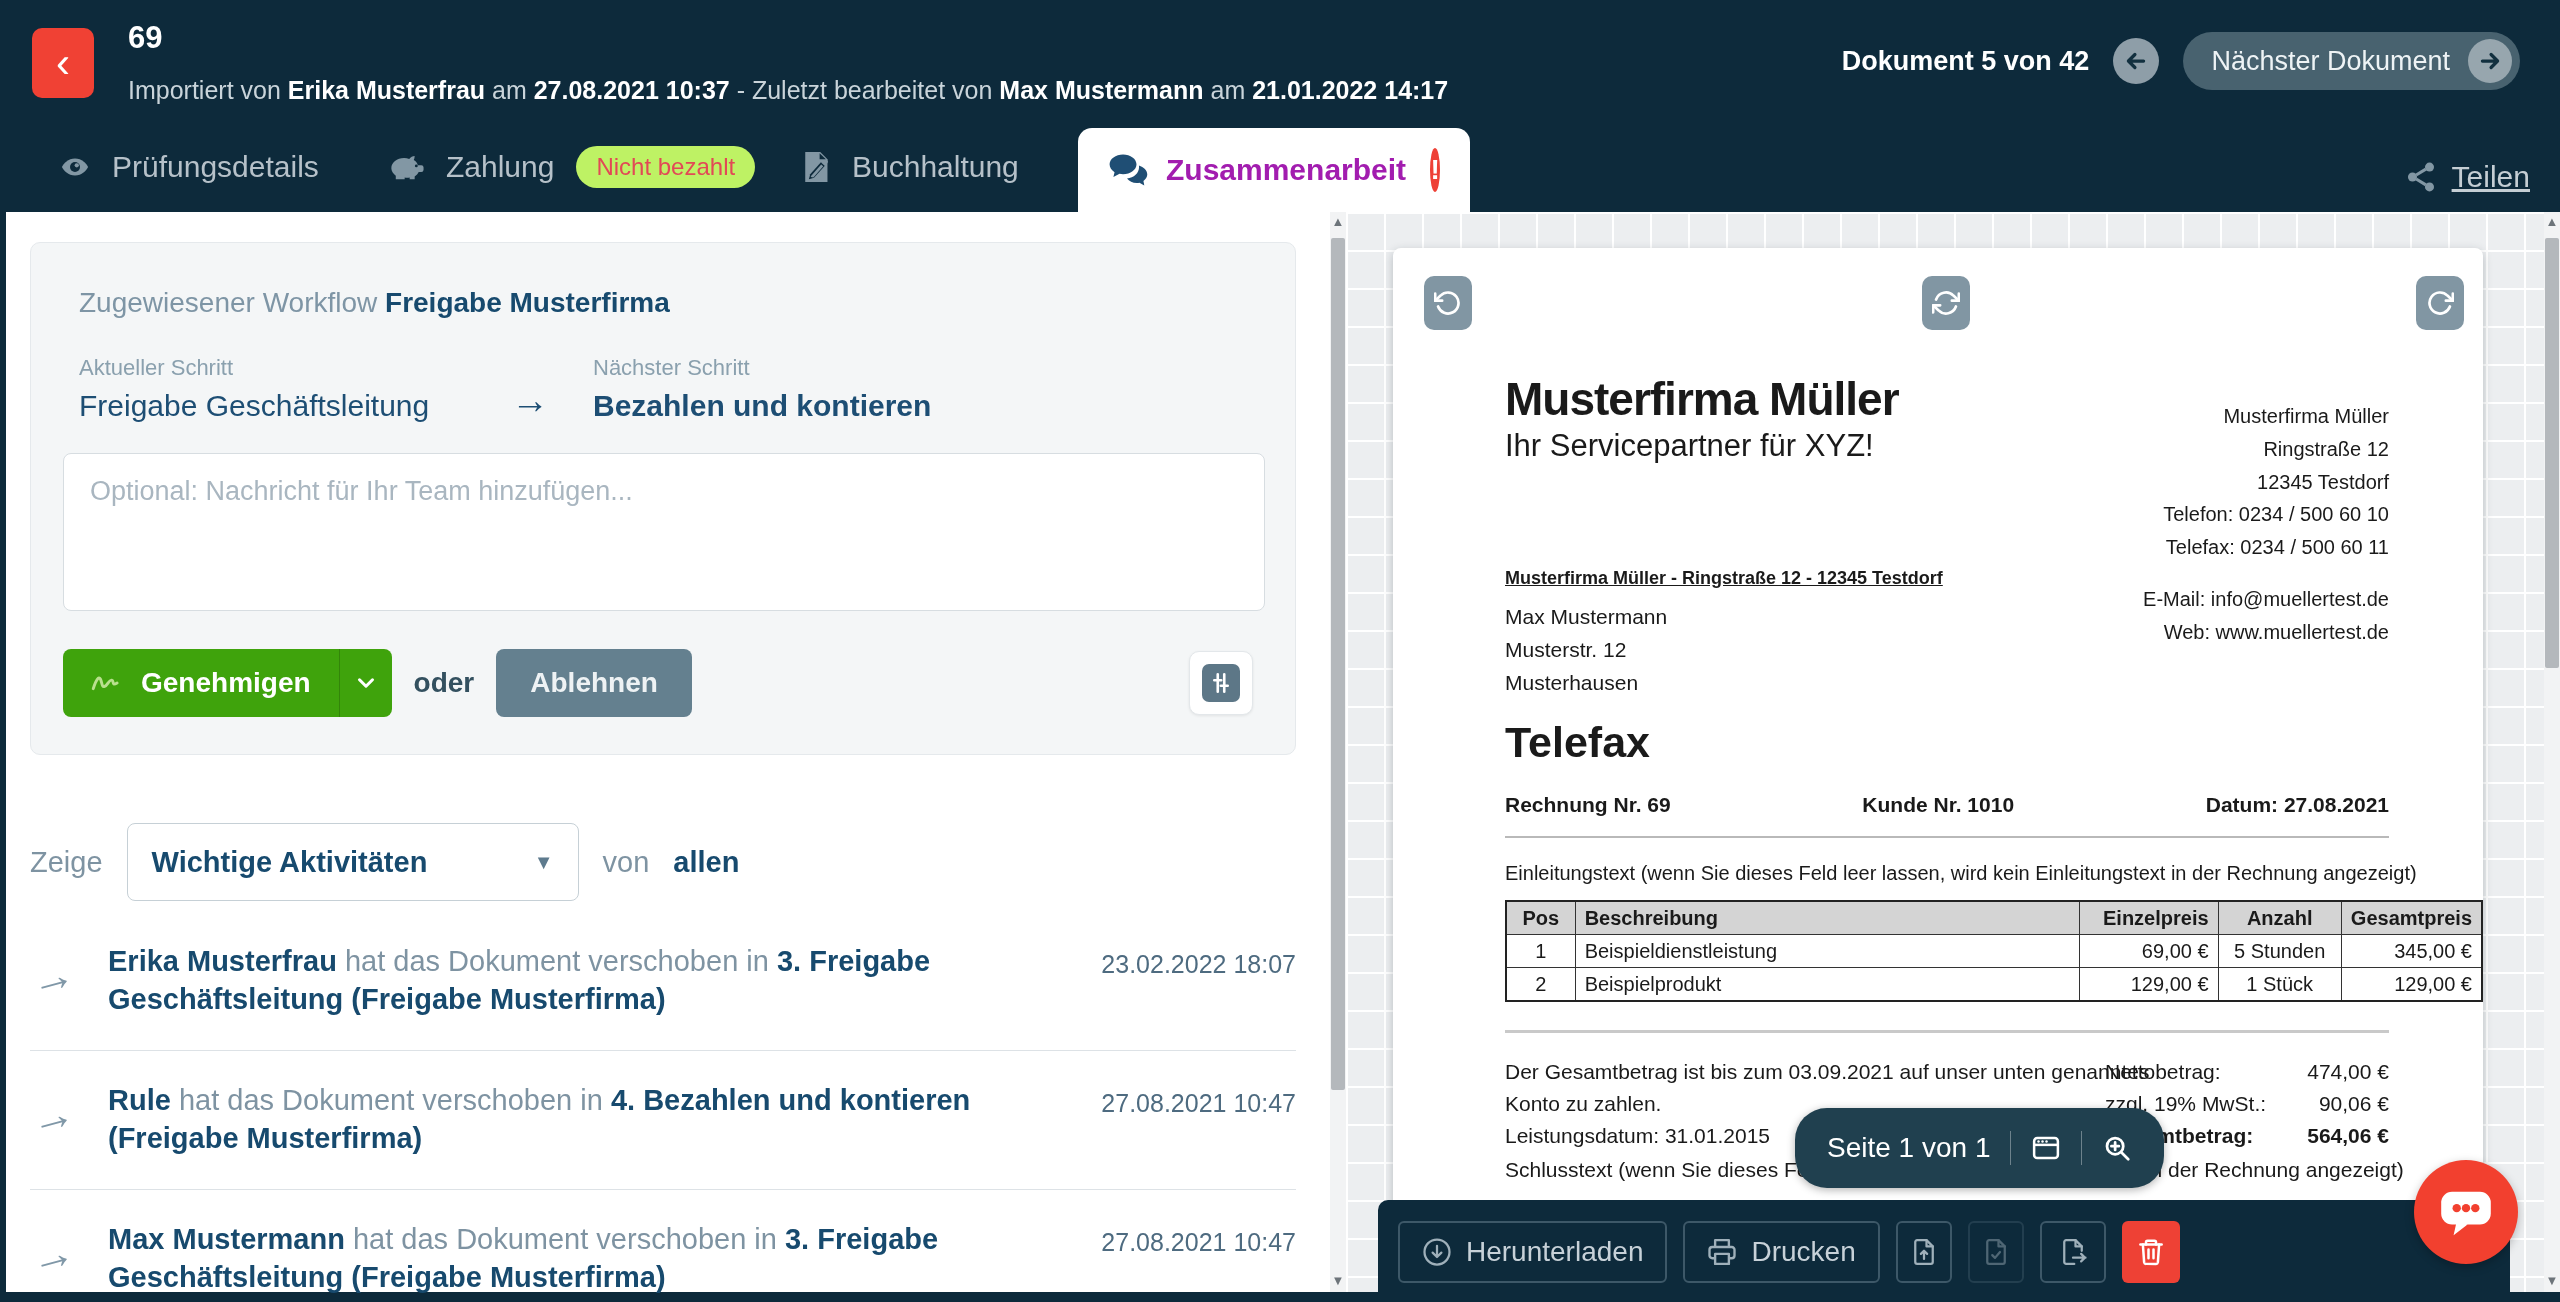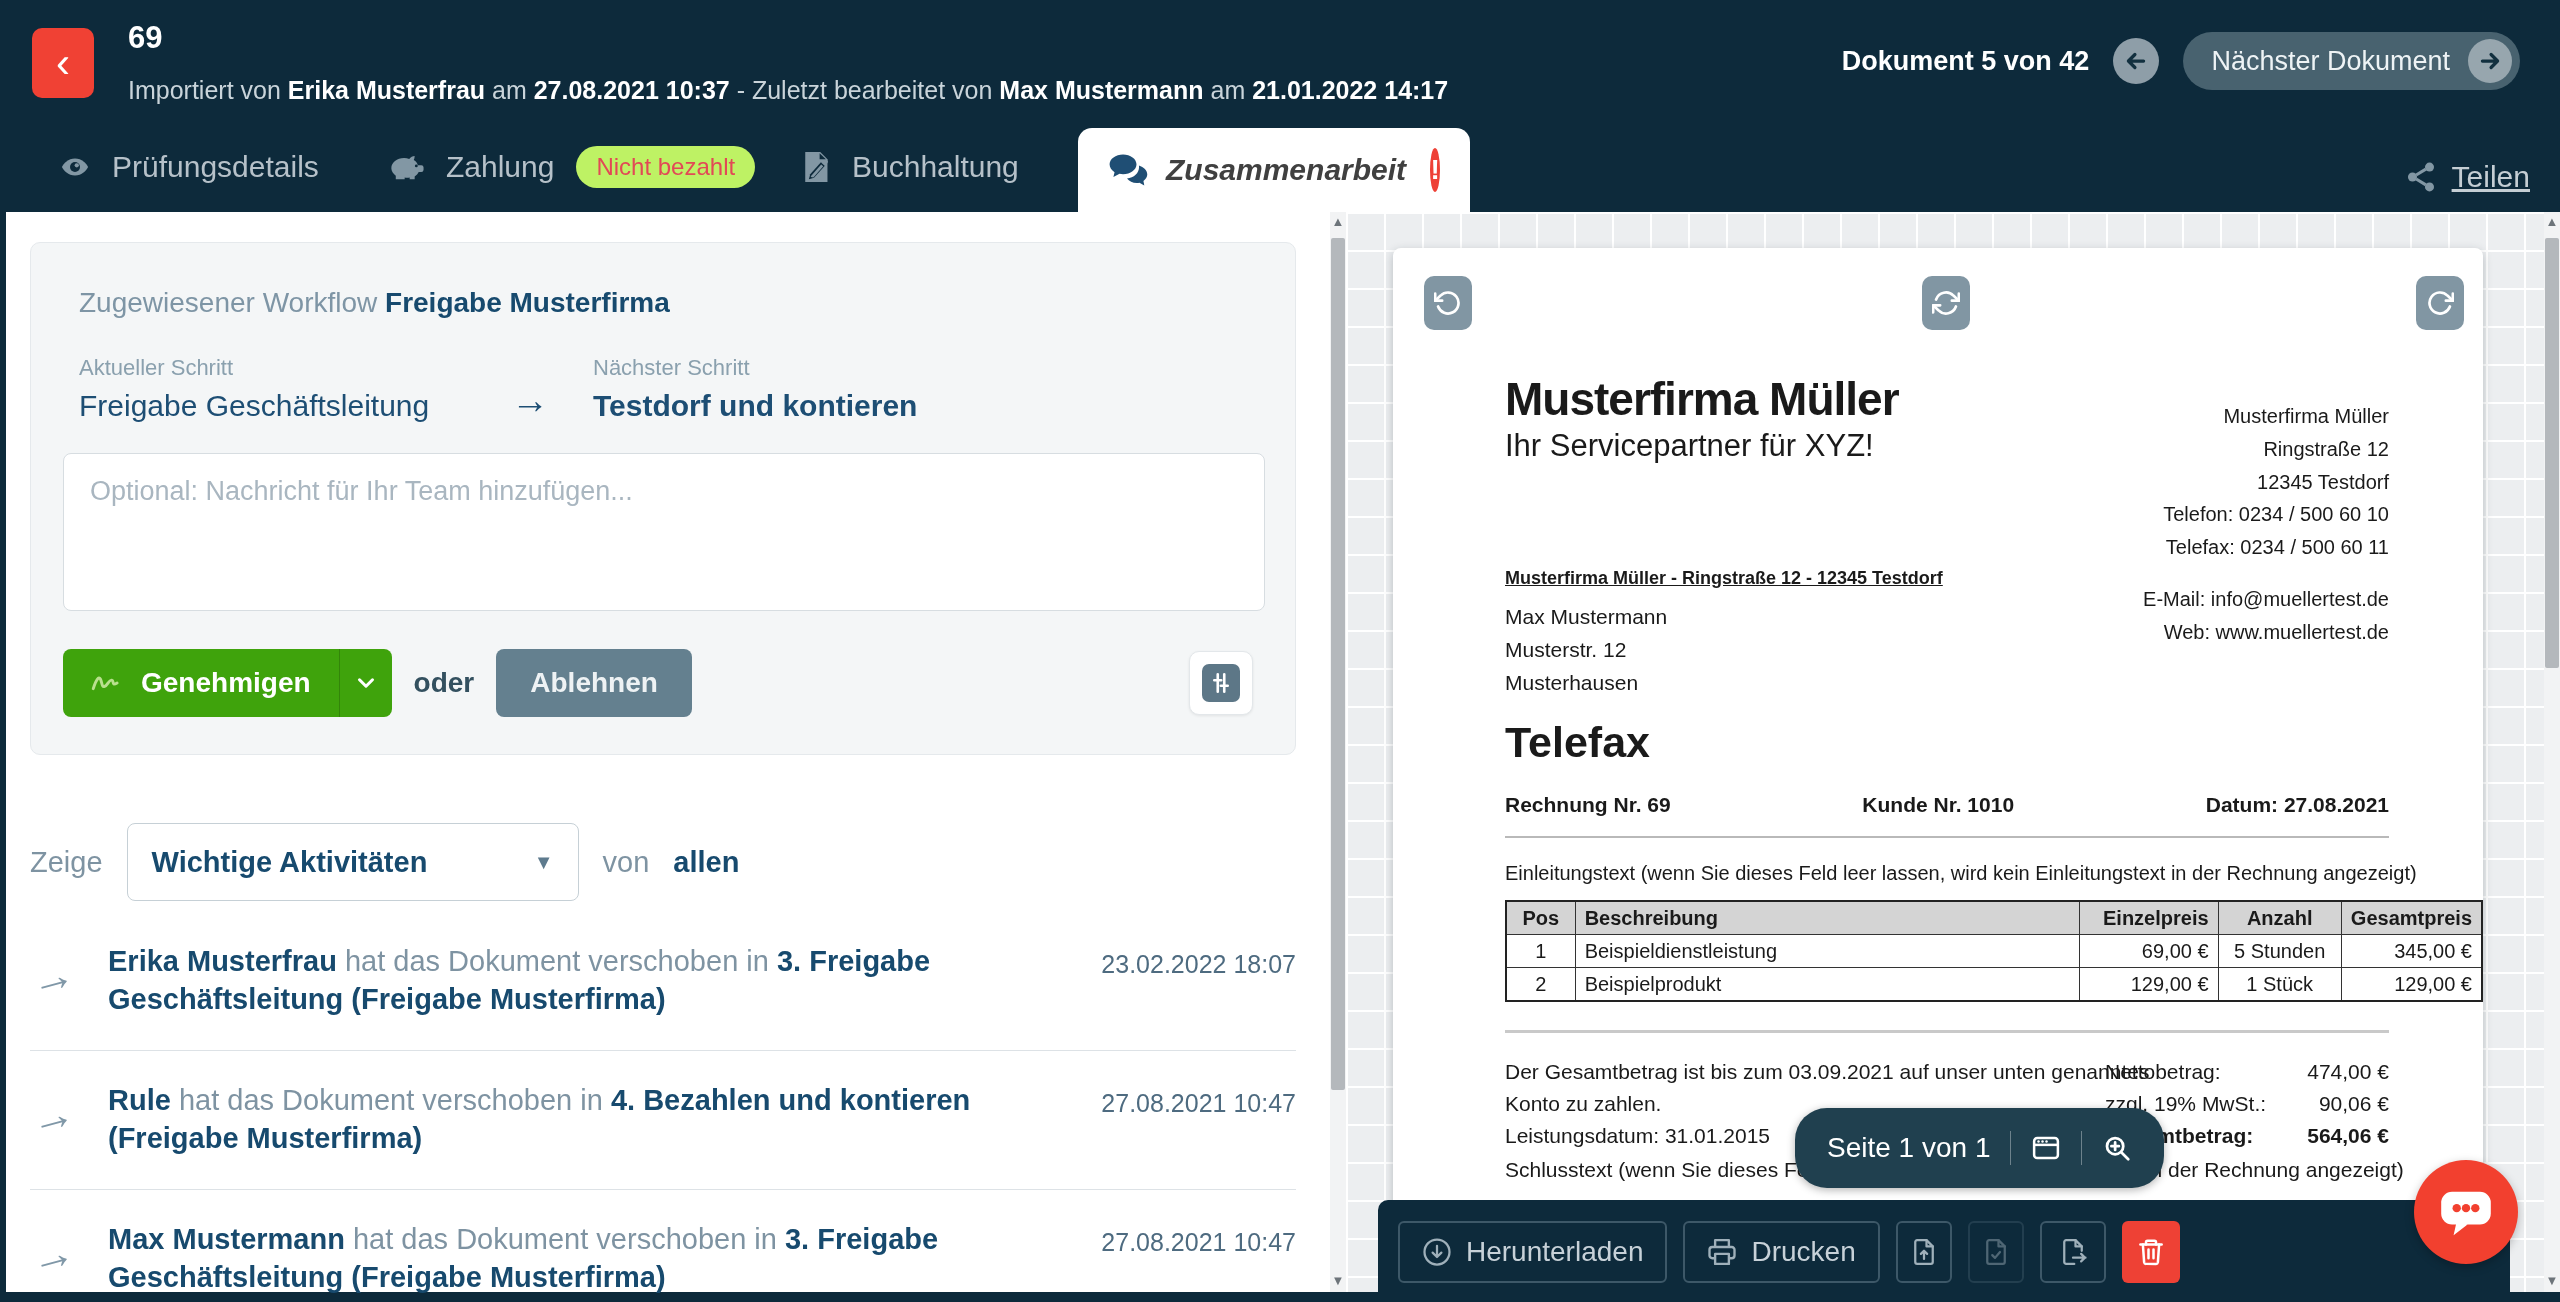--- a/index.html
+++ b/index.html
@@ -23,21 +23,21 @@
   .next-pill .lbl{font-size:27px;color:#eef3f5;}
   .next-pill .circle-btn{width:44px;height:44px;background:#97a6ae;}
 
   
   .tabs{left:0;top:122px;width:2560px;height:90px;}
   .tab{position:absolute;bottom:0;height:90px;display:flex;align-items:center;gap:18px;cursor:pointer;}
   .tab .ticon{color:#8297a4;display:flex;}
   .tab .tlabel{font-size:30px;color:#b6c1c9;}
   .tab-active{background:#fff;border-radius:14px 14px 0 0;height:84px;justify-content:center;padding:0 30px;}
   .tab-active .ticon{color:#1f4e74;}
-  .tab-active .tlabel{color:#404040;font-weight:700;font-style:italic;}
+  .tab-active .tlabel{color:#a21caf;font-weight:700;}
   .pill-badge{background:#bef264;color:#e24956;font-size:24px;border-radius:21px;height:42px;
     display:flex;align-items:center;padding:0 20px;margin-left:4px;}
   .alert-badge{width:44px;height:44px;border-radius:50%;background:#ee4036;color:#fff;font-size:28px;
     font-weight:700;display:flex;align-items:center;justify-content:center;margin-left:6px;}
   .share{position:absolute;right:30px;bottom:18px;display:flex;align-items:center;gap:14px;cursor:pointer;}
   .share .tlabel{font-size:30px;color:#c5ced4;text-decoration:underline;}
   .share .ticon{color:#8297a4;display:flex;}
 
   
   .left-panel{left:6px;top:212px;width:1324px;height:1080px;background:#fff;}
@@ -235,21 +235,21 @@
       <span class="v">Freigabe Musterfirma</span>
     </div>
     <div class="wf-cols">
       <div class="wf-step" style="width:388px">
         <div class="sl">Aktueller Schritt</div>
         <div class="sv">Freigabe Geschäftsleitung</div>
       </div>
       <div class="wf-arrow">→</div>
       <div class="wf-step">
         <div class="sl">Nächster Schritt</div>
-        <div class="sv bold">Testdorf und kontieren</div>
+        <div class="sv bold">Bezahlen und kontieren</div>
       </div>
     </div>
     <textarea class="wf-msg" placeholder="Optional: Nachricht für Ihr Team hinzufügen..." style=""></textarea>
     <div class="wf-actions">
       <div class="btn-approve">
         <svg width="34" height="24" viewBox="0 0 30 20" fill="none" stroke="#b9e08e" stroke-width="2.6" stroke-linecap="round">
             <path d="M2 15c2.5-8 4.8-11 6.3-8.5s1 7.5 3.7 6.5 3.8-6 6.3-5.5-.6 5.5 4.7 2.5"></path>
           </svg>
         <span class="lbl">Genehmigen</span>
       </div>

